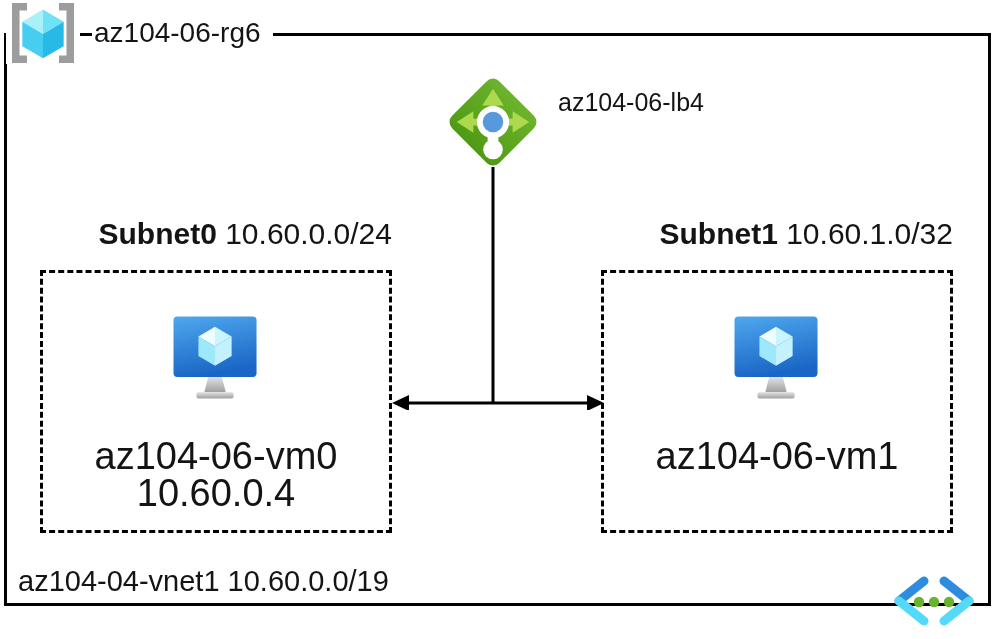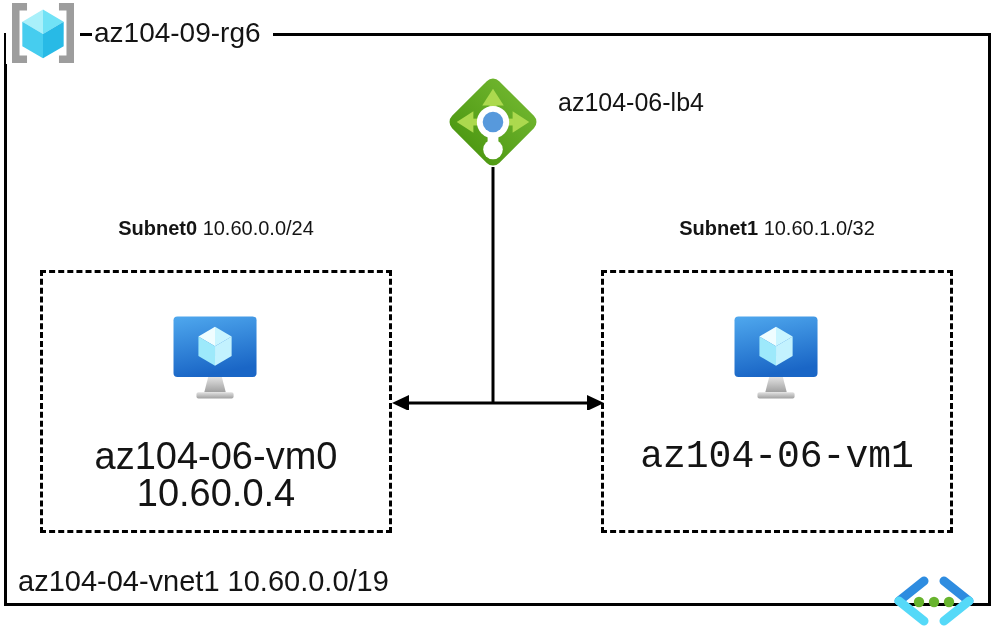--- a/index.html
+++ b/index.html
@@ -15,37 +15,37 @@
     position:absolute;left:6px;top:2px;display:flex;align-items:center;gap:12px;z-index:3;
   }
   .rg-header .icon-wrap{background:#fff;line-height:0;}
   .rg-label{
     background:#fff;font-size:28px;padding:2px 12px 2px 2px;white-space:nowrap;
   }
   .lb-icon{position:absolute;left:444px;top:76px;line-height:0;z-index:2;}
   .lb-labels{position:absolute;left:558px;top:82px;font-size:25px;line-height:41px;white-space:nowrap;}
   .connector{position:absolute;left:388px;top:166px;z-index:1;}
   .subnet-label{
-    position:absolute;top:217px;width:352px;text-align:center;font-size:20px;white-space:nowrap;
+    position:absolute;top:217px;width:352px;text-align:right;font-size:30px;white-space:nowrap;
   }
   .subnet-label .sn-name{font-weight:bold;}
   .subnet-label.left{left:40px;}
   .subnet-label.right{left:601px;}
   .subnet-box{
     position:absolute;top:270px;width:352px;height:263px;
     border:3px dashed #000;box-sizing:border-box;
   }
   .subnet-box.left{left:40px;}
   .subnet-box.right{left:601px;}
   .vm-icon{position:absolute;top:315px;line-height:0;}
   .vm-icon.left{left:172px;}
   .vm-icon.right{left:733px;}
   .vm-labels{position:absolute;top:438px;width:352px;text-align:center;font-size:38px;line-height:37px;}
   .vm-labels.left{left:40px;}
-  .vm-labels.right{left:601px;font-family:Liberation Mono, monospace;}
+  .vm-labels.right{left:601px;}
   .vnet-label{position:absolute;left:18px;top:565px;font-size:29px;white-space:nowrap;}
   .vnet-icon{position:absolute;left:890px;top:576px;line-height:0;z-index:4;}
 </style>
 </head>
 <body>
 
 <div class="stage">
 
   <div class="outer-box"></div>
 
@@ -54,21 +54,21 @@
       <svg width="74" height="62" viewBox="0 0 78 66">
         <rect x="0" y="0" width="78" height="66" fill="#fff"></rect>
         <path d="M22 5 H10 V61 H22" stroke="#9D9D9D" stroke-width="8" fill="none"></path>
         <path d="M56 5 H68 V61 H56" stroke="#9D9D9D" stroke-width="8" fill="none"></path>
         <polygon points="39,8 17,21 39,34" fill="#A9F0FA"></polygon>
         <polygon points="39,8 61,21 39,34" fill="#71E2F6"></polygon>
         <polygon points="17,21 39,34 39,60 17,47" fill="#46CDEF"></polygon>
         <polygon points="61,21 39,34 39,60 61,47" fill="#28BAE6"></polygon>
       </svg>
     </span>
-    <span class="rg-label">az104-09-rg6</span>
+    <span class="rg-label">az104-06-rg6</span>
   </div>
 
   <svg class="connector" width="220" height="244" viewBox="388 166 220 244">
     <line x1="493" y1="167" x2="493" y2="403" stroke="#000" stroke-width="3"></line>
     <line x1="404" y1="403" x2="592" y2="403" stroke="#000" stroke-width="3"></line>
     <polygon points="392,403 409,395 409,411" fill="#000"></polygon>
     <polygon points="604,403 587,395 587,411" fill="#000"></polygon>
   </svg>
 
   <span class="lb-icon">

